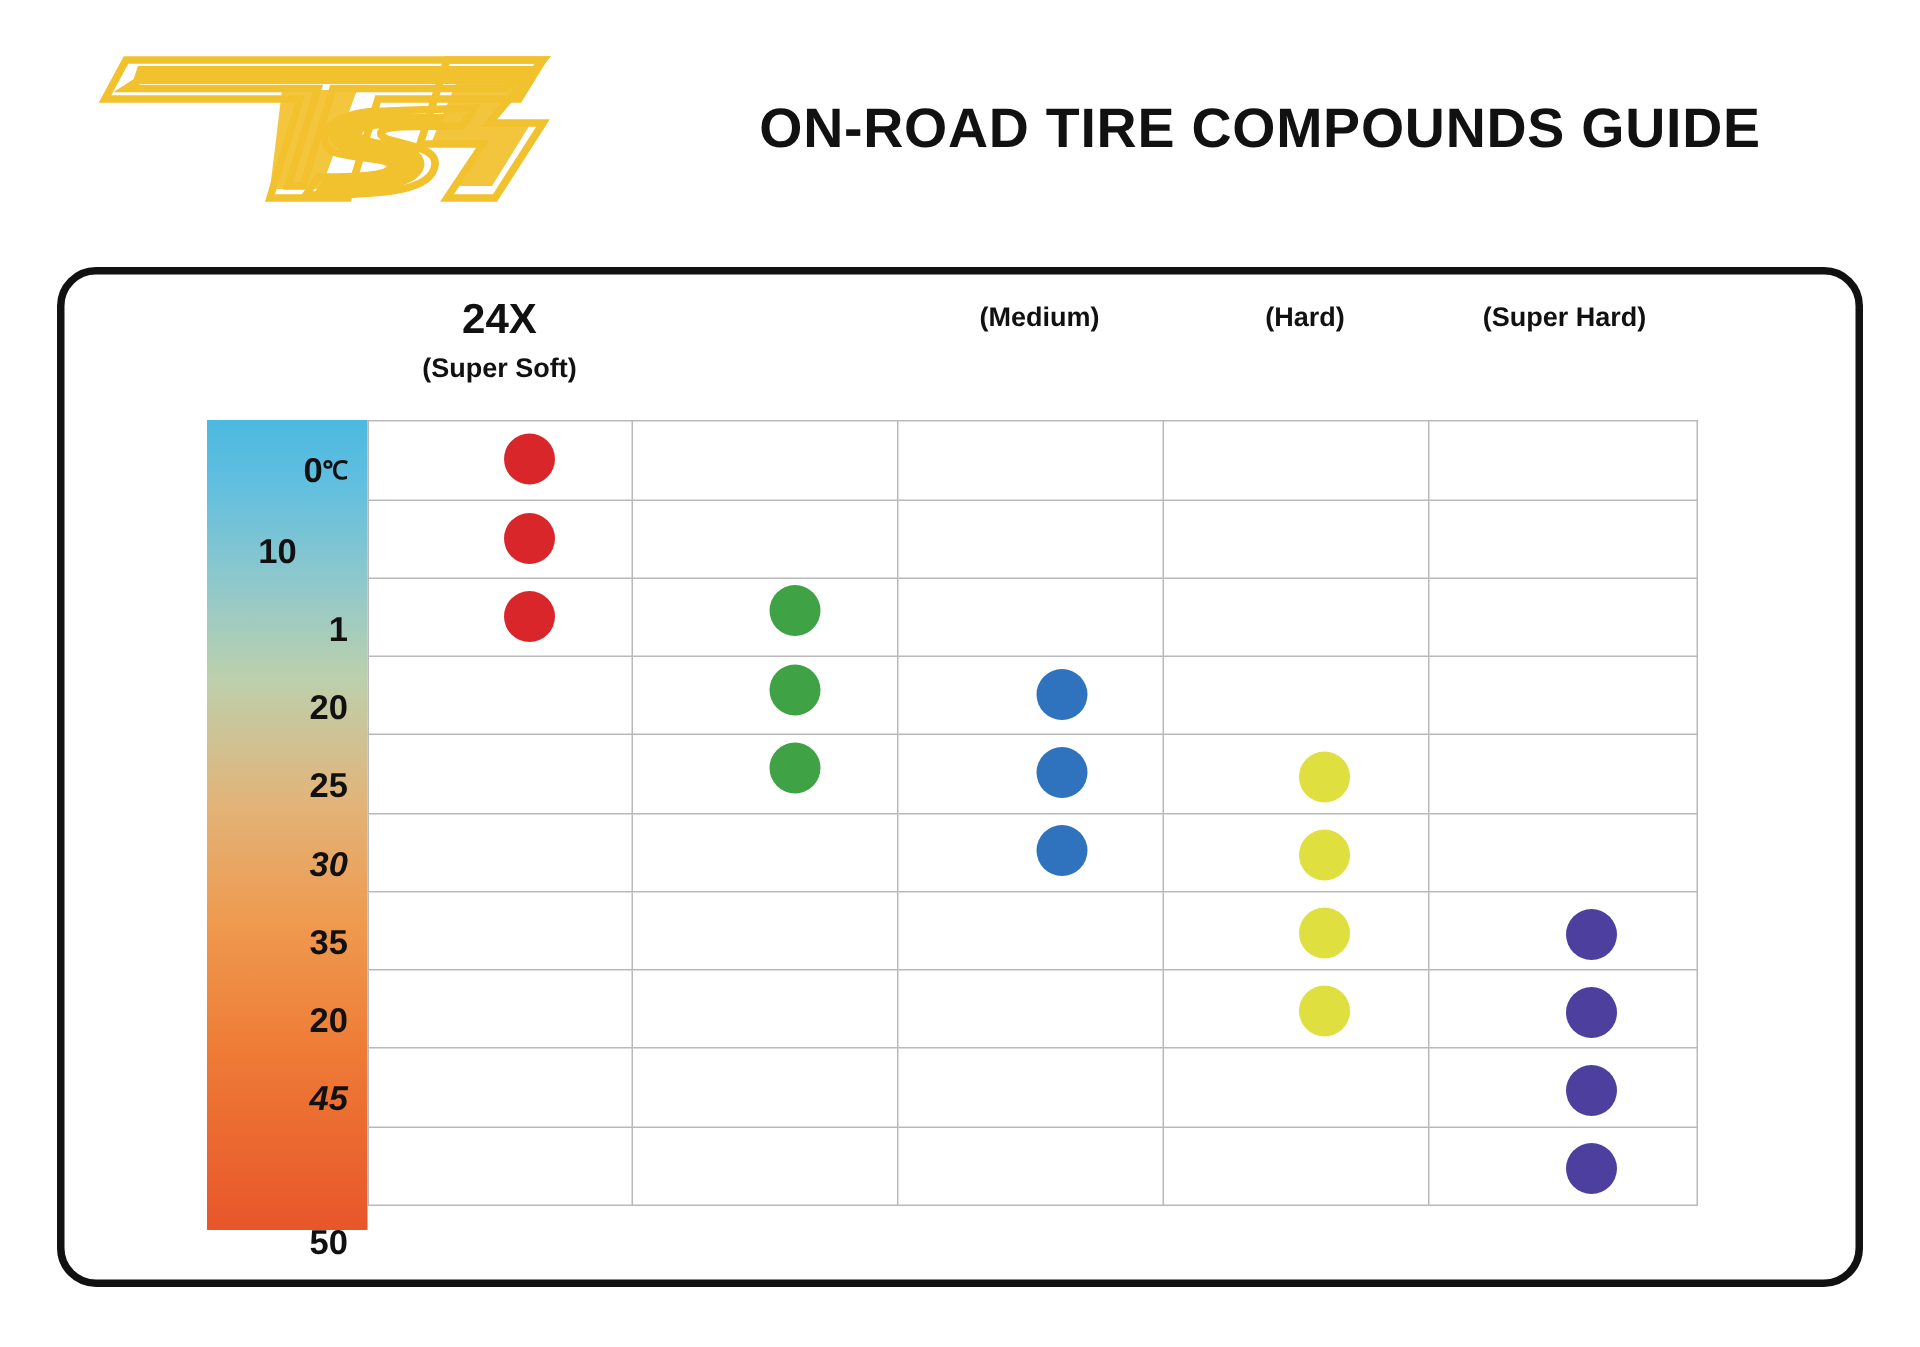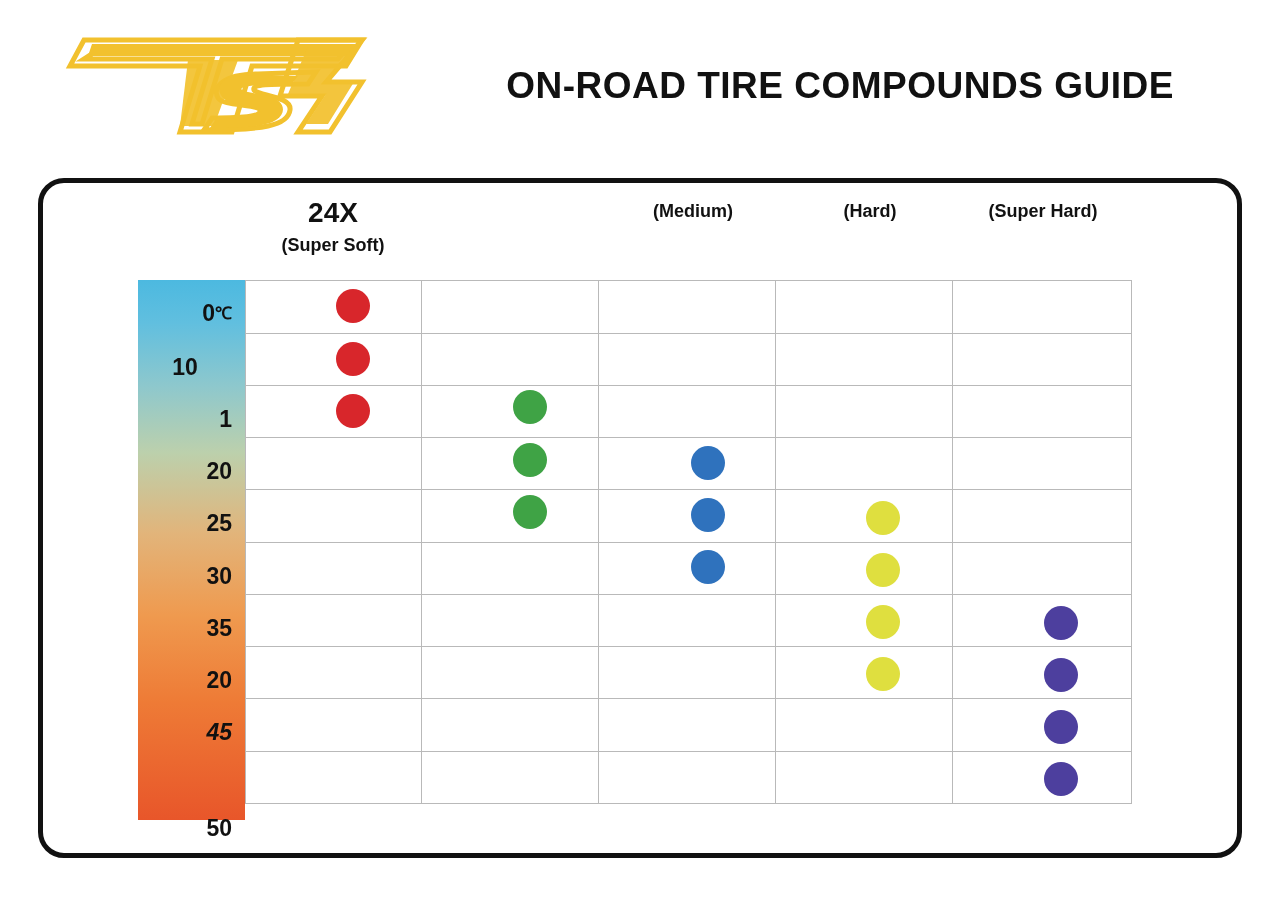--- a/index.html
+++ b/index.html
@@ -194,21 +194,21 @@
     <div class="desc">(Super Hard)</div>
   </div>
 
   <div class="temp-bar"></div>
 
   <div class="temp-label" style="top:122px;"><span>0</span><span class="unit">℃</span></div>
   <div class="temp-label" style="top:176px;text-align:center;">10</div>
   <div class="temp-label" style="top:228px;">1</div>
   <div class="temp-label" style="top:280px;">20</div>
   <div class="temp-label" style="top:332px;">25</div>
-  <div class="temp-label" style="top:385px;">30</div>
+  <div class="temp-label" style="top:385px;font-style:italic;">30</div>
   <div class="temp-label" style="top:437px;">35</div>
   <div class="temp-label" style="top:489px;">20</div>
   <div class="temp-label" style="top:541px;font-style:italic;">45</div>
   <div class="temp-label" style="top:594px;margin-top:43px;">50</div>
 
   <div class="grid">
 
     <div class="grid-cell first-col first-row" style="left:0px;   top:0px;   width:177px; height:54px;"></div>
     <div class="grid-cell first-row" style="left:177px; top:0px;   width:177px; height:54px;"></div>
     <div class="grid-cell first-row" style="left:354px; top:0px;   width:177px; height:54px;"></div>

